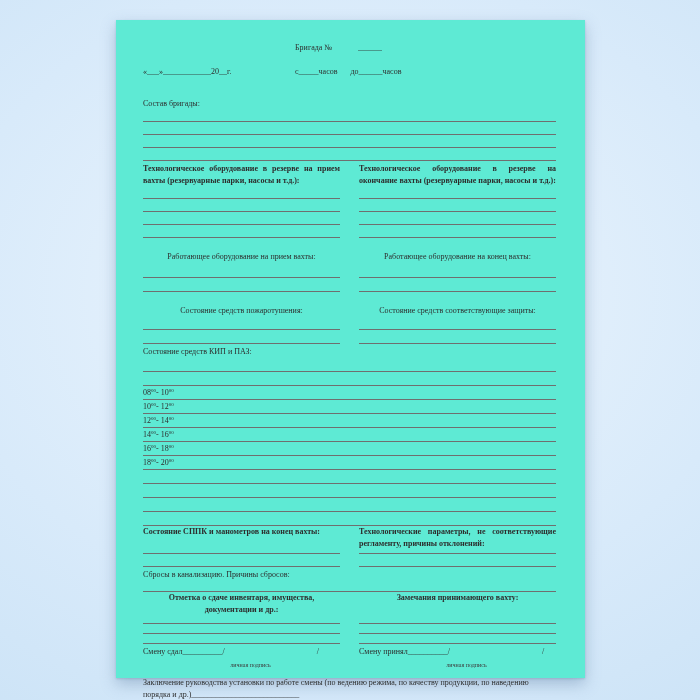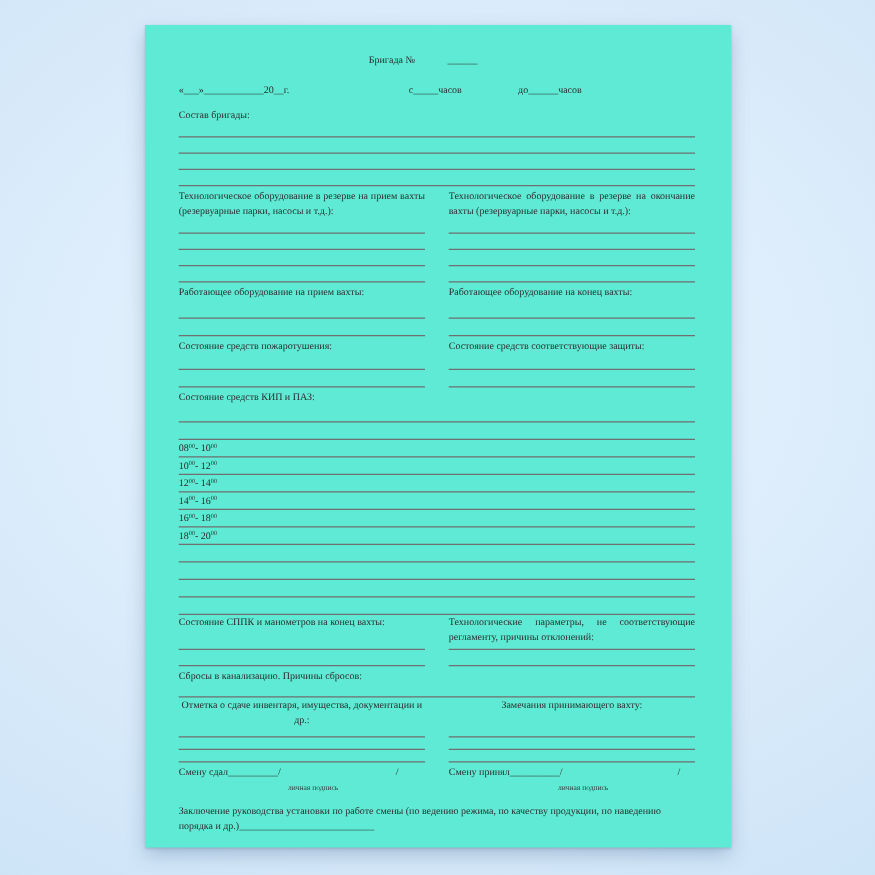--- a/index.html
+++ b/index.html
@@ -14,28 +14,28 @@
     box-shadow:0 1px 2px rgba(105,135,170,.35),0 6px 14px rgba(105,135,170,.45);
     padding:22px 29px 0 27px;
     font-size:8px;line-height:12px;color:#2d2d2d;
   }
   .l{border-bottom:1px solid #6f6f6f;}
   .h3{height:3px}.h7{height:7px}.h9{height:9px}.h10{height:10px}.h11{height:11px}
   .h12{height:12px}.h13{height:13px}.h14{height:14px}
   .hdr1{display:flex;height:12px;}
   .hdr1 .sp{width:152px;}
   .hdr1 .blank{margin-left:26px;}
-  .hdr2{display:flex;margin-top:12px;height:12px;gap:32px;}
+  .hdr2{display:flex;margin-top:12px;height:12px;}
   .hdr2 .date{width:152px;}
   .hdr2 .to{margin-left:13px;}
-  .crew{margin-top:8px;height:12px;}
+  .crew{margin-top:20px;height:12px;}
   .cols{display:grid;grid-template-columns:1fr 1fr;column-gap:19px;margin-top:2px;}
-  .lbl24{height:24px;}
+  .lbl24{height:24px;font-weight:bold;}
   .jlabel{text-align:justify;}
-  .sub{margin-top:2px;height:12px;}
+  .sub{margin-top:13px;height:12px;text-align:center;}
   .full-lbl{margin-top:2px;height:12px;}
   .trow{height:13px;line-height:13px;border-bottom:1px solid #6f6f6f;}
   .sup{font-size:5px;line-height:0;vertical-align:3px;}
   .sig-row{display:flex;margin-top:2px;height:12px;gap:44px;}
   .sig-row .slash2{margin-left:48px;}
   .sig-cap{font-size:6px;line-height:8px;margin-left:18px;margin-top:3px;color:#3c3c3c;}
   .footer{margin-top:8px;line-height:12px;}
 </style>
 </head>
 <body>

